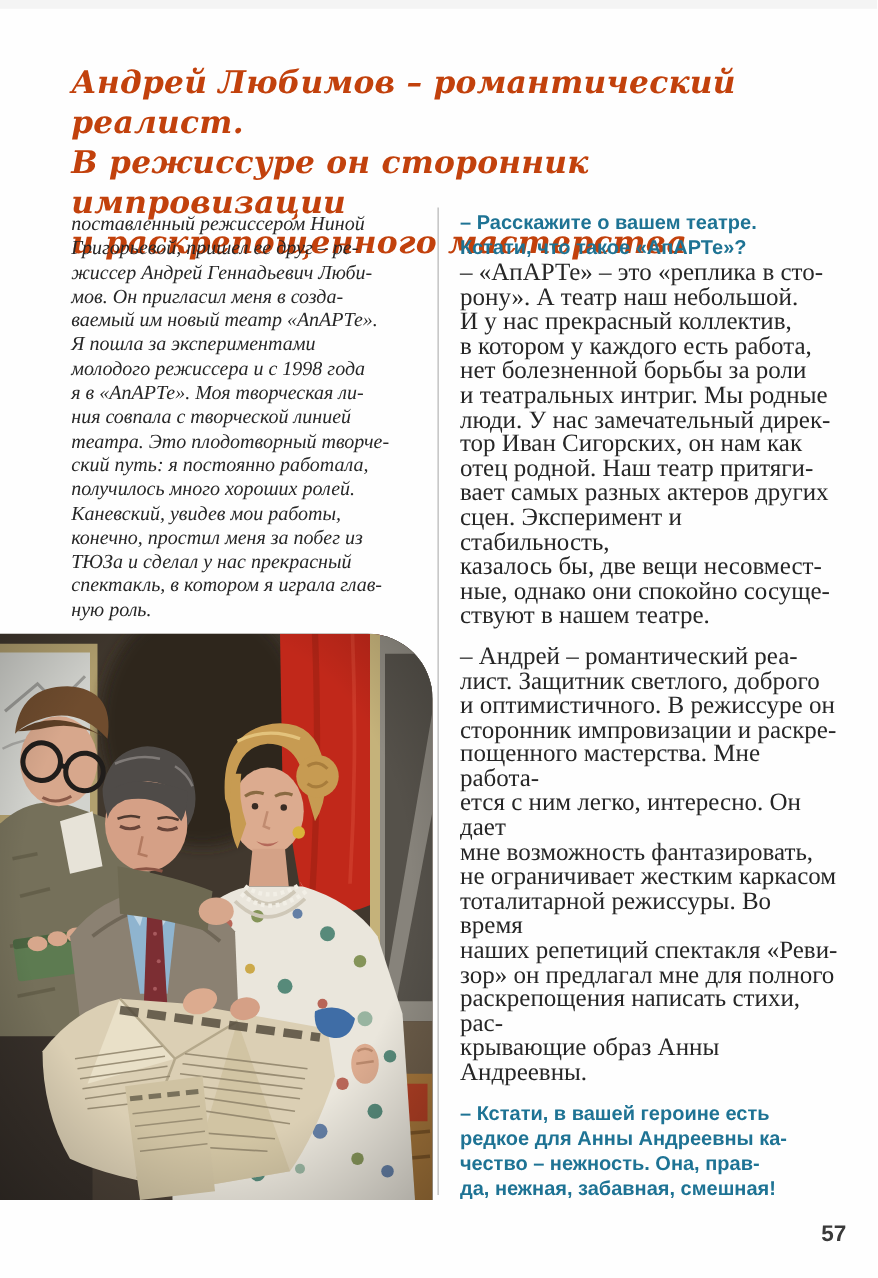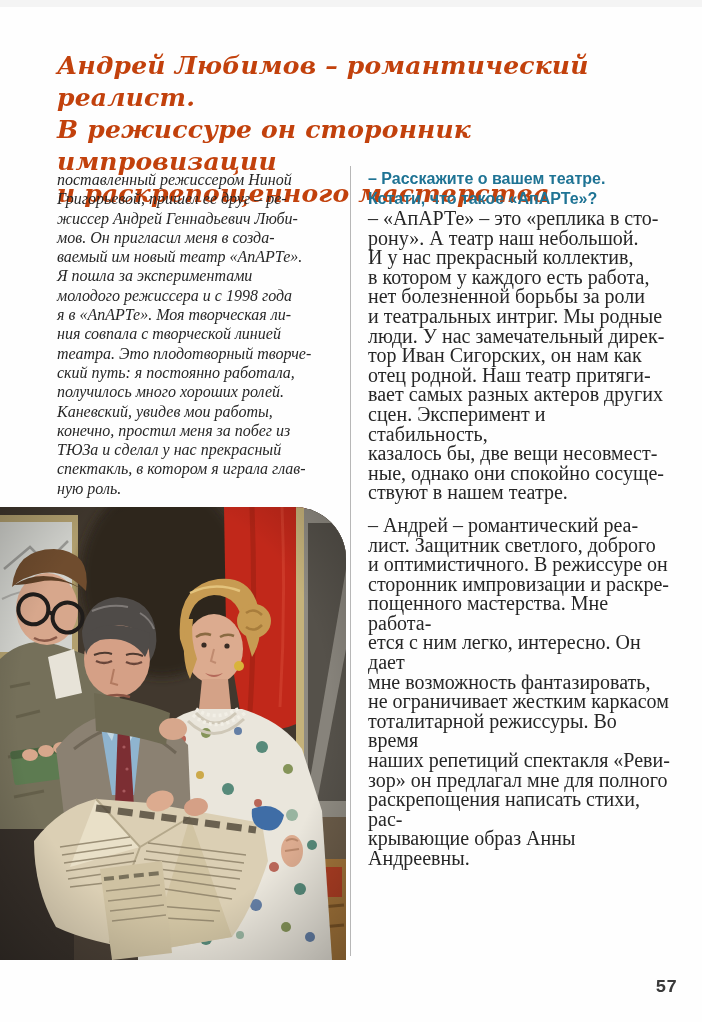--- a/index.html
+++ b/index.html
@@ -13,21 +13,21 @@
   .col-left{position:absolute;left:57px;top:170px;width:292px;
             font-size:16px;line-height:19.3px;color:#262626;font-style:italic;}
   .col-right{position:absolute;left:368px;top:169px;width:302px;color:#262626;}
   .q{font-family:"Liberation Sans",sans-serif;font-weight:bold;
      font-size:16px;line-height:20px;color:#1e7394;margin:0;}
   .a{font-size:20px;line-height:19.6px;margin:0 0 13px 0;}
   .divider{position:absolute;left:350px;top:166px;width:1px;height:790px;background:#b7b7b7;}
   .photo{position:absolute;left:0;top:507px;width:346px;height:453px;margin:0;
          border-top-right-radius:52px;overflow:hidden;background:#4a4036;}
   .pagenum{position:absolute;right:25px;top:977px;
-           font-family:Liberation Mono, monospace;font-weight:bold;
+           font-family:Liberation Sans, sans-serif;font-weight:bold;
            font-size:18px;color:#3a3a3a;}
 </style>
 </head>
 <body>
 
 <div class="page">
 
   <h1 class="heading prewrap">Андрей Любимов – романтический реалист.
 В режиссуре он сторонник импровизации
 и раскрепощенного мастерства</h1>
@@ -79,20 +79,26 @@
 пощенного мастерства. Мне работа-
 ется с ним легко, интересно. Он дает
 мне возможность фантазировать,
 не ограничивает жестким каркасом
 тоталитарной режиссуры. Во время
 наших репетиций спектакля «Реви-
 зор» он предлагал мне для полного
 раскрепощения написать стихи, рас-
 крывающие образ Анны Андреевны.</div>
     </section>
+    <section>
+      <div class="q prewrap">– Кстати, в вашей героине есть
+редкое для Анны Андреевны ка-
+чество – нежность. Она, прав-
+да, нежная, забавная, смешная!</div>
+    </section>
   </div>
 
   <figure class="photo">
     <svg width="346" height="453" viewBox="0 0 346 453">
       <defs>
         <radialGradient id="vig" cx="50%" cy="45%" r="75%">
           <stop offset="60%" stop-color="#000" stop-opacity="0"></stop>
           <stop offset="100%" stop-color="#000" stop-opacity="0.28"></stop>
         </radialGradient>
         <filter id="soft" x="-20%" y="-20%" width="140%" height="140%">

